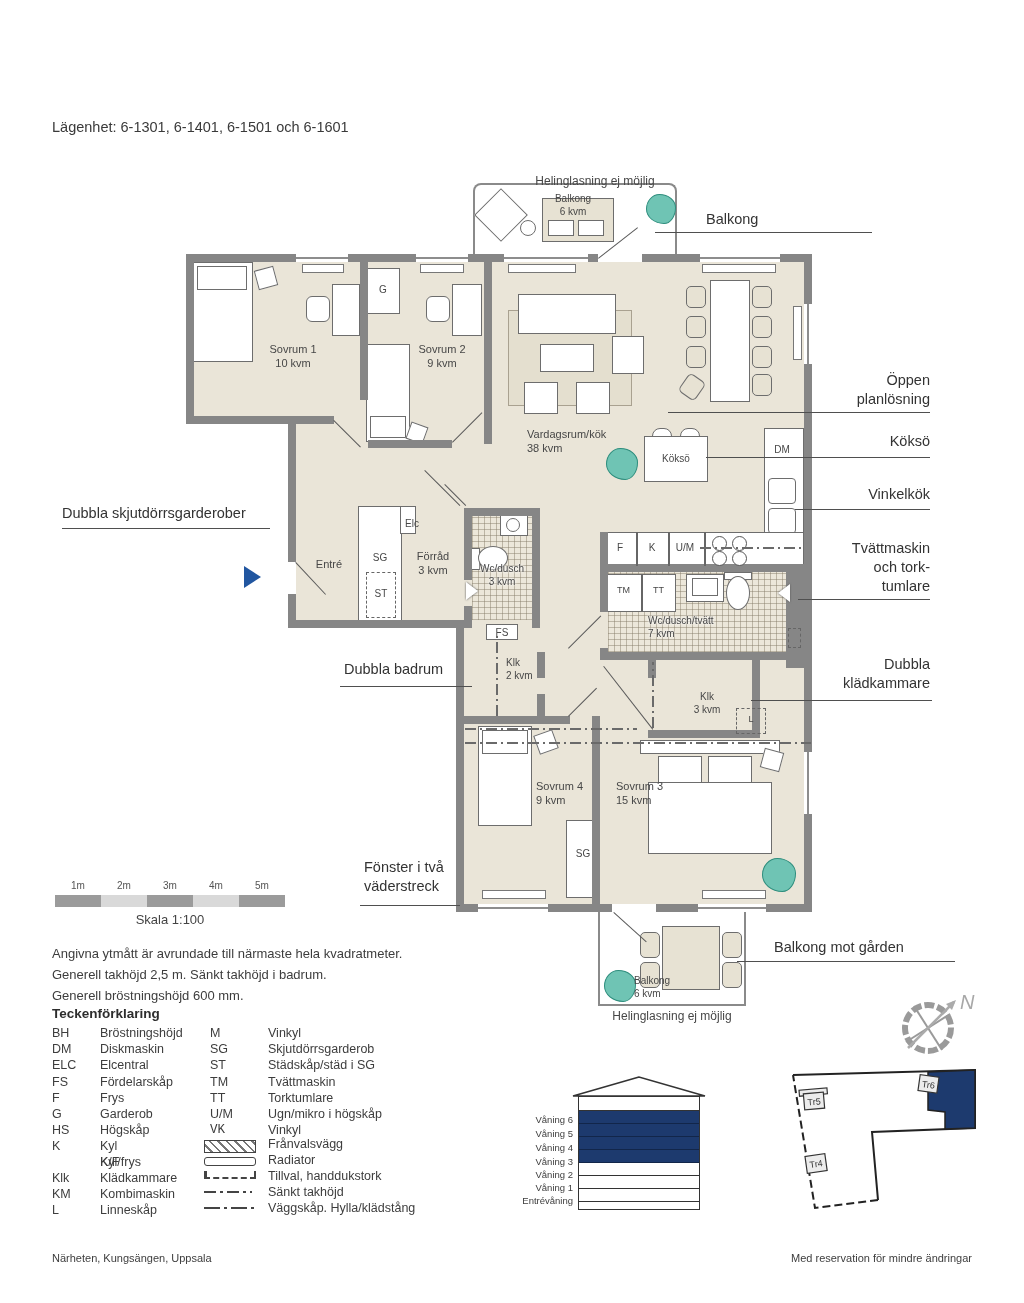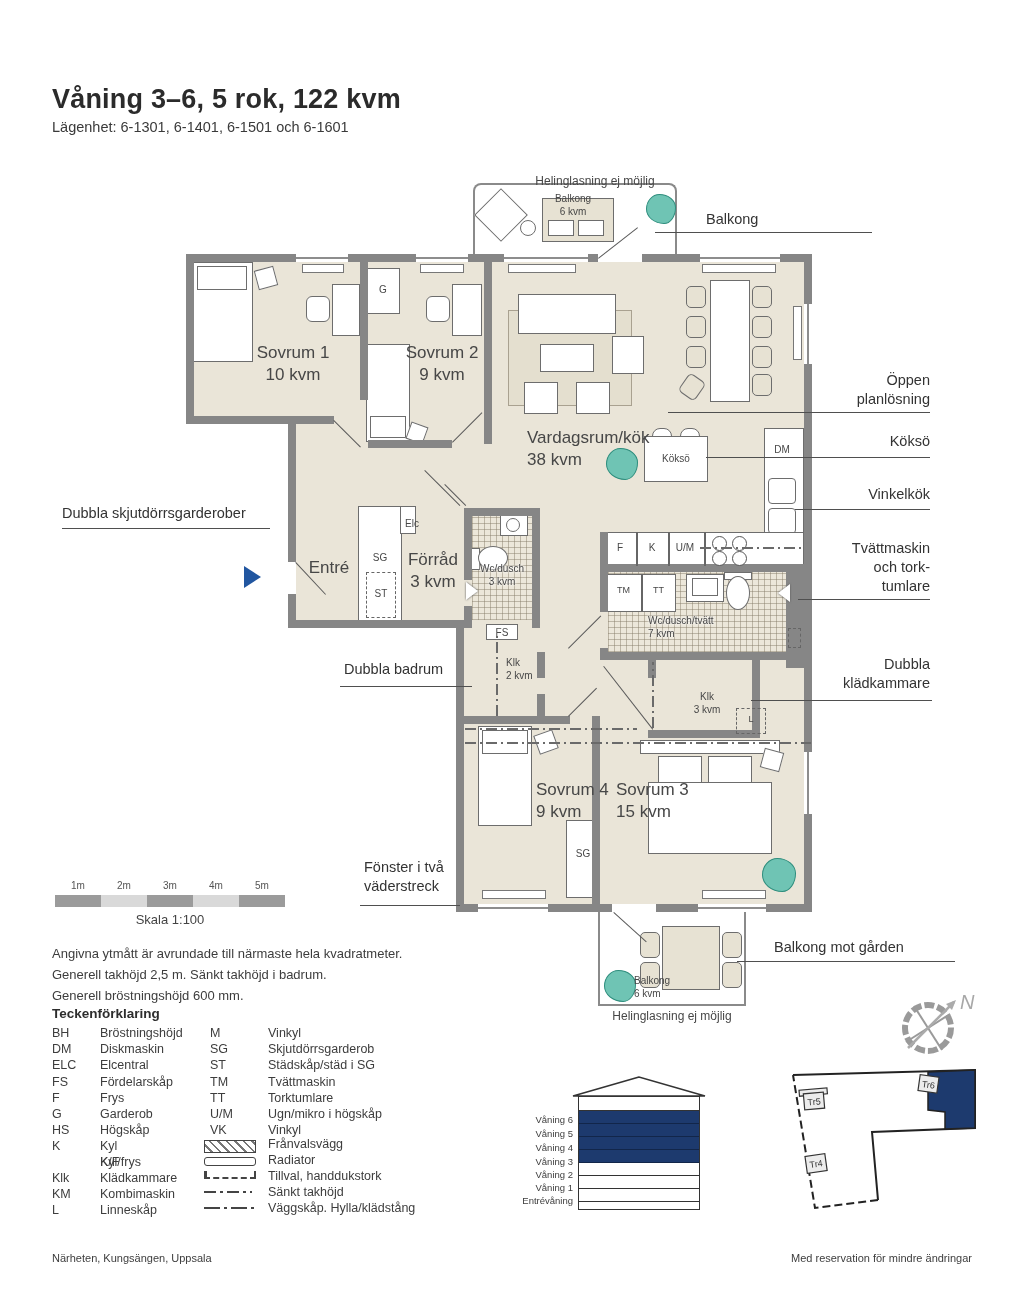--- a/index.html
+++ b/index.html
@@ -31,21 +31,21 @@
         border-radius:45% 55% 40% 60% / 50% 45% 55% 50%;}
   .tri-r{position:absolute;width:0;height:0;border-top:9px solid transparent;border-bottom:9px solid transparent;
          border-left:12px solid #fff;filter:drop-shadow(0 0 1px #555);z-index:5;}
   .tri-l{position:absolute;width:0;height:0;border-top:9px solid transparent;border-bottom:9px solid transparent;
          border-right:12px solid #fff;filter:drop-shadow(0 0 1px #555);z-index:5;}
   .burner{position:absolute;width:13px;height:13px;border:1.5px solid #555;border-radius:50%;background:#fff;z-index:4;}
   .vline{position:absolute;width:1.5px;background:#666;z-index:4;}
   .entry-arrow{position:absolute;width:0;height:0;border-top:11px solid transparent;border-bottom:11px solid transparent;
          border-left:17px solid #2156a0;z-index:6;}
   
-  .lbl{position:absolute;font-size:17px;line-height:1.3;color:#474747;text-align:center;white-space:pre-line;z-index:6;}
+  .lbl{position:absolute;font-size:11px;line-height:1.3;color:#474747;text-align:center;white-space:pre-line;z-index:6;}
   .lbl.left{text-align:left;}
   .lbl-s{font-size:10px;}
   .lbl-xs{font-size:12px;}
   .fix{position:absolute;font-size:10px;color:#474747;text-align:center;z-index:6;}
   .callout{position:absolute;font-size:14.5px;line-height:1.3;color:#333;white-space:pre-line;z-index:7;}
   .callout.ra{text-align:right;}
   .cline{position:absolute;height:1px;background:#4f4f4f;z-index:7;}
   .title{position:absolute;left:52px;top:84px;font-size:27px;font-weight:600;color:#2b2b2b;letter-spacing:.2px;}
   .subtitle{position:absolute;left:52px;top:119px;font-size:14.5px;color:#3a3a3a;}
   
@@ -73,21 +73,20 @@
   .elev-row{width:100%;box-sizing:border-box;border-bottom:1px solid #333;}
   .elev-row.hl{background:#1d3a6e;border-bottom:1px solid #12264a;}
   .balc{position:absolute;background:#fff;border:2px solid #8a8a8a;box-sizing:border-box;z-index:1;}
   .footer{position:absolute;font-size:11px;color:#3d3d3d;}
 </style>
 </head>
 <body>
 
 <div id="page">
 
-  <div class="title">Våning 3–6, 5 rok, 122 kvm</div>
   <div class="subtitle">Lägenhet: 6-1301, 6-1401, 6-1501 och 6-1601</div>
 
   <div id="plan" class="abs" style="left:0;top:0;width:1024px;height:1303px;">
 
     <div class="balc" style="left:473px;top:183px;width:204px;height:75px;border-bottom:none;border-radius:8px 8px 0 0;"></div>
     <div class="balc" style="left:598px;top:912px;width:148px;height:94px;border-top:none;"></div>
 
     <div class="floor" style="left:190px;top:258px;width:178px;height:162px;"></div>
     <div class="floor" style="left:368px;top:258px;width:122px;height:368px;"></div>
     <div class="floor" style="left:292px;top:418px;width:76px;height:208px;"></div>
@@ -382,21 +381,21 @@
   <div class="leg-k" style="left:210px;top:1042px;">SG</div>
     <div class="leg-v" style="left:268px;top:1042px;">Skjutdörrsgarderob</div>
   <div class="leg-k" style="left:210px;top:1058px;">ST</div>
     <div class="leg-v" style="left:268px;top:1058px;">Städskåp/städ i SG</div>
   <div class="leg-k" style="left:210px;top:1075px;">TM</div>
     <div class="leg-v" style="left:268px;top:1075px;">Tvättmaskin</div>
   <div class="leg-k" style="left:210px;top:1091px;">TT</div>
     <div class="leg-v" style="left:268px;top:1091px;">Torktumlare</div>
   <div class="leg-k" style="left:210px;top:1107px;">U/M</div>
     <div class="leg-v" style="left:268px;top:1107px;">Ugn/mikro i högskåp</div>
-  <div class="leg-k" style="left:210px;top:1123px;">VK</div>
+  <div class="leg-k" style="left:210px;top:1123px;font-family:Liberation Mono, monospace;">VK</div>
     <div class="leg-v" style="left:268px;top:1123px;">Vinkyl</div>
   <div class="sym-hatch" style="left:204px;top:1140px;"></div>
     <div class="leg-v" style="left:268px;top:1137px;">Frånvalsvägg</div>
   <div class="sym-rad" style="left:204px;top:1157px;"></div>
     <div class="leg-v" style="left:268px;top:1153px;">Radiator</div>
   <div class="sym-towel" style="left:204px;top:1170px;"></div>
     <div class="leg-v" style="left:268px;top:1169px;">Tillval, handdukstork</div>
   <div class="sym-dd" style="left:204px;top:1191px;"></div>
     <div class="leg-v" style="left:268px;top:1185px;">Sänkt takhöjd</div>
   <div class="sym-ddl" style="left:204px;top:1207px;"></div>

